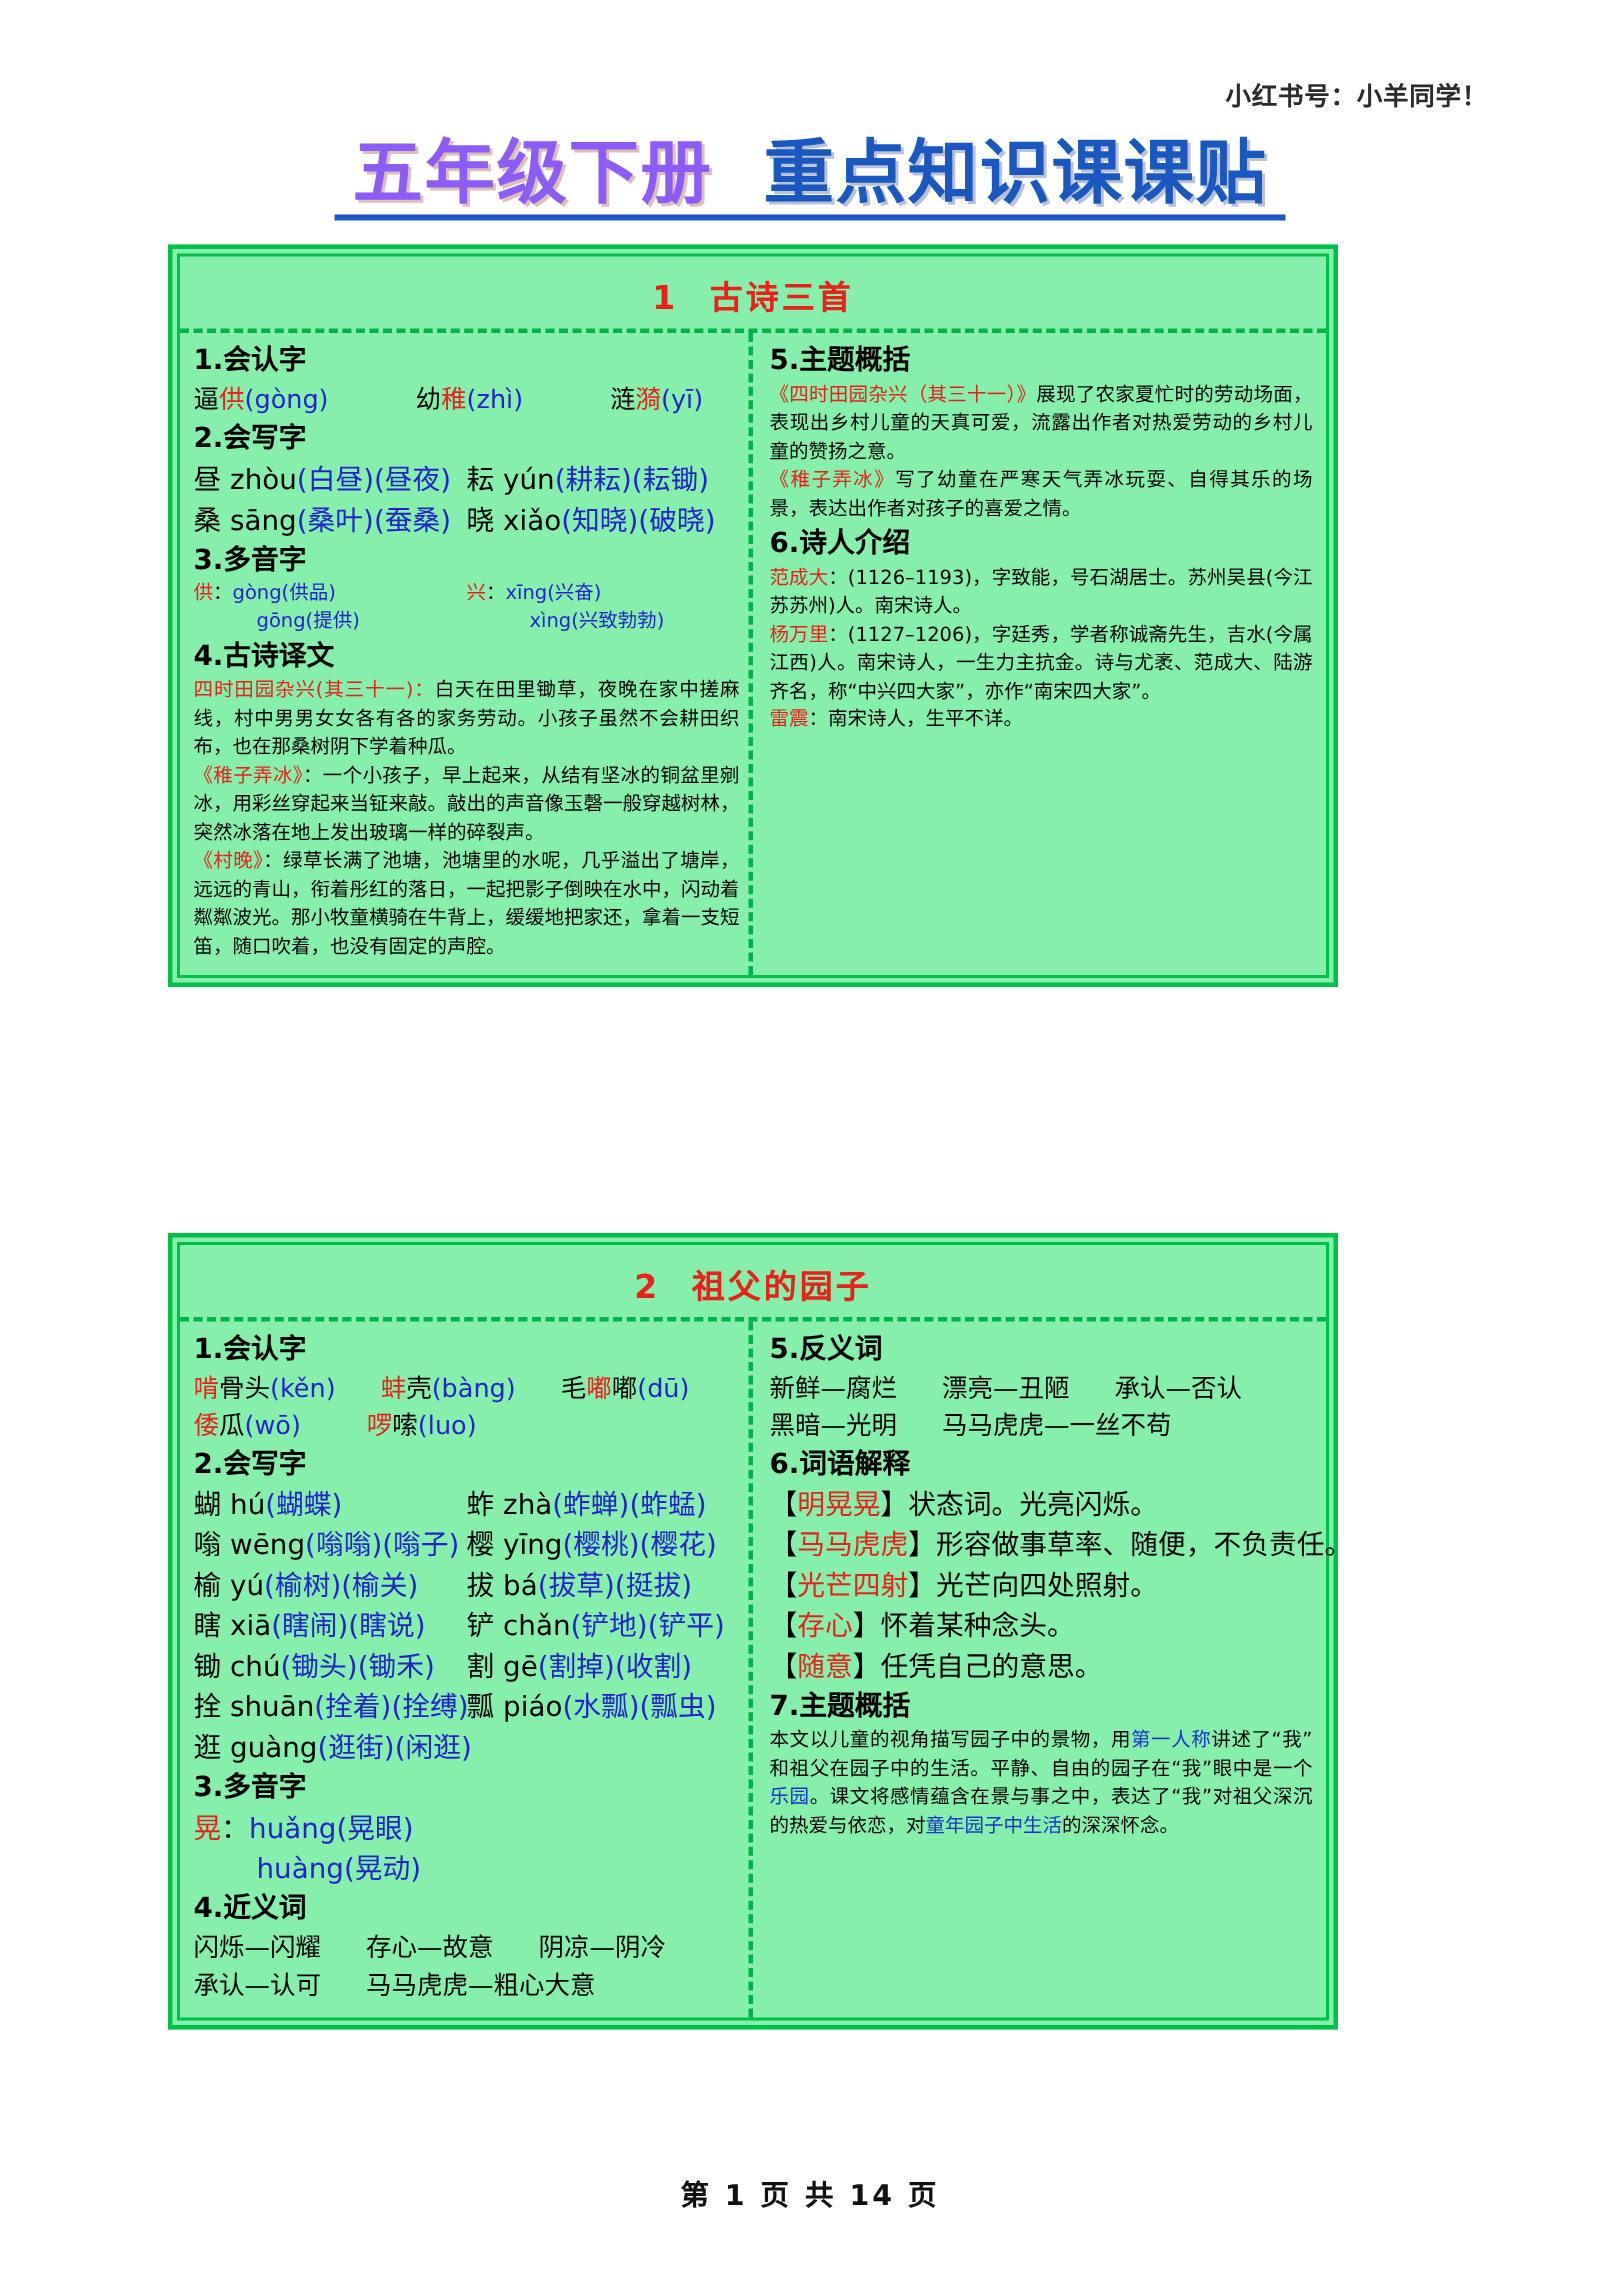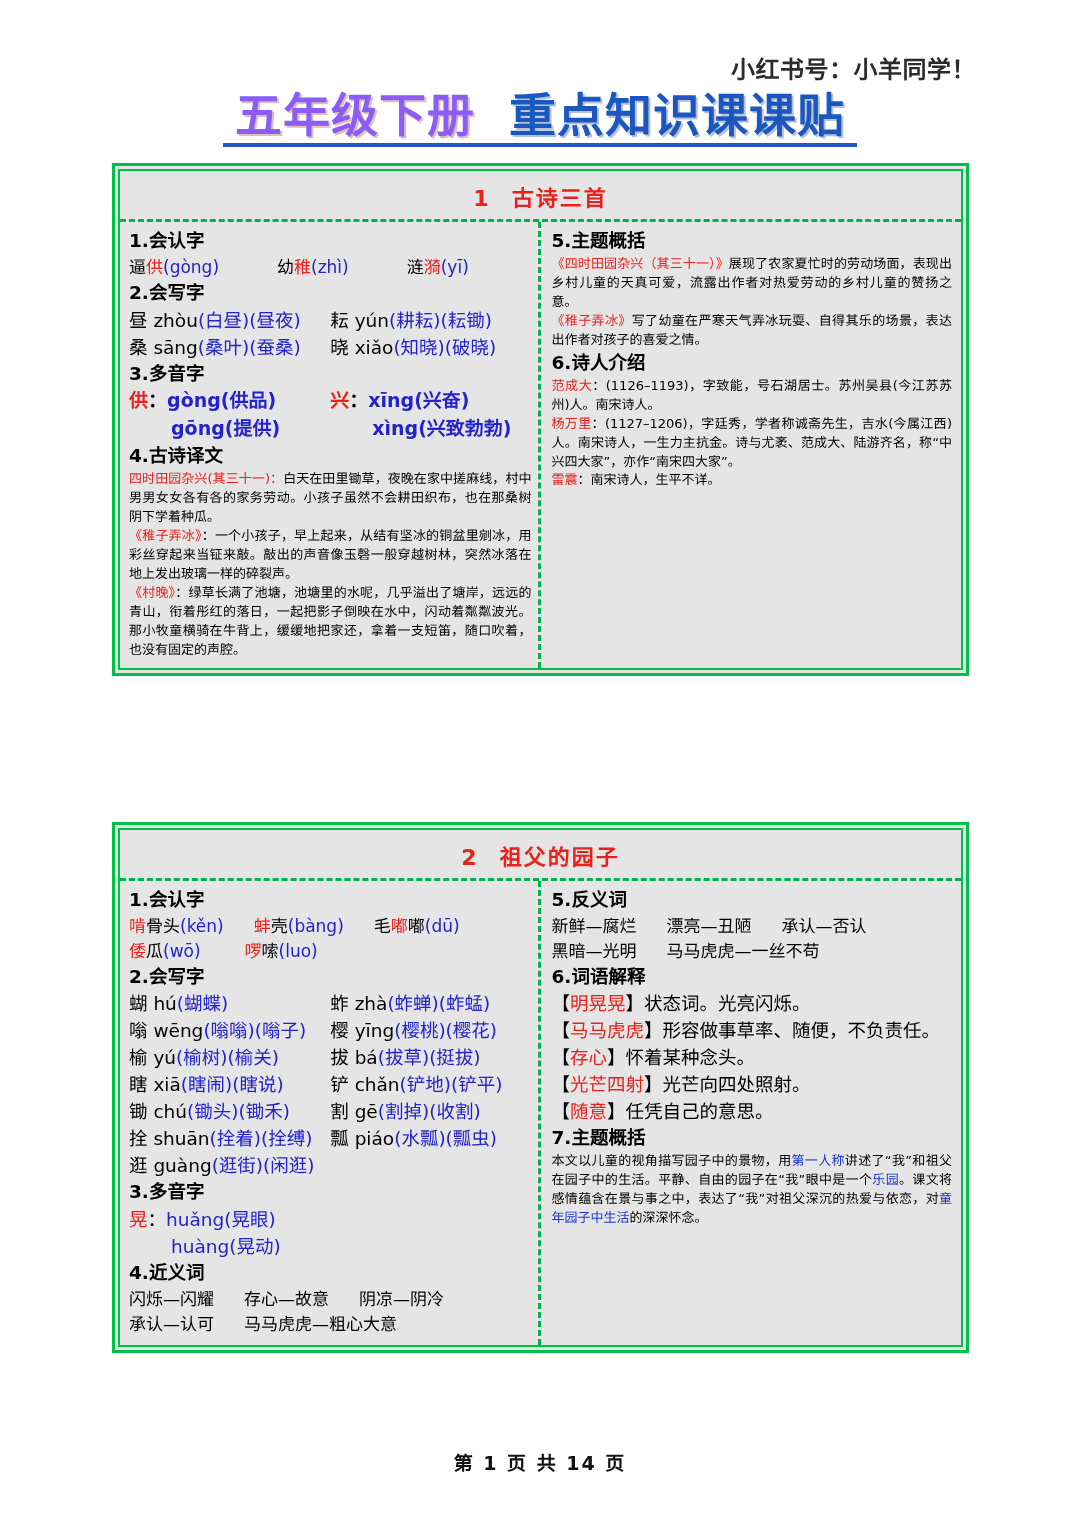--- a/index.html
+++ b/index.html
@@ -13,22 +13,22 @@
     font-family: "DejaVu Sans", "Liberation Sans", sans-serif;
     color: #000000;
     position: relative;
     overflow: hidden;
   }
 
   
   .watermark {
     position: absolute;
     top: 50px;
-    right: 104px;
-    font-size: 24px;
+    right: 88px;
+    font-size: 17px;
     font-weight: 600;
     color: #2b2b2b;
     letter-spacing: 0.5px;
     white-space: nowrap;
   }
 
   
   .title-wrap {
     position: absolute;
     top: 92px;
@@ -58,24 +58,24 @@
     color: #1a58c0;
     letter-spacing: 1px;
     text-shadow: 2px 2px 0 rgba(20,50,120,0.30);
     font-family: "DejaVu Sans", "Liberation Sans", sans-serif;
   }
 
   
   .lesson {
     position: absolute;
     left: 112px;
-    width: 857px;
+    width: 780px;
     box-sizing: border-box;
     border: 3px solid #00c04a;
-    background: #e5e5e5;
+    background: #86efac;
     padding: 3px;
   }
   .lesson-inner {
     border: 2px solid #00c04a;
     box-sizing: border-box;
     width: 100%;
     height: 100%;
     padding: 0;
   }
   .lesson-header {
@@ -156,21 +156,21 @@
     font-size: 17px;
     line-height: 1.46;
     white-space: nowrap;
   }
   .row3 > .c { flex: 0 0 auto; }
   .sp-a { width: 58px; display: inline-block; }
   .sp-b { width: 44px; display: inline-block; }
   .sp-c { width: 30px; display: inline-block; }
   .indent { display: inline-block; width: 42px; }
 
-  .dy-row { display: flex; font-size: 19px; line-height: 1.46; white-space: nowrap; font-weight: bold; }
+  .dy-row { display: flex; font-size: 13px; line-height: 1.46; white-space: nowrap; }
   .dy-col { width: 50%; box-sizing: border-box; }
 
   
   .footer {
     position: absolute;
     left: 0;
     top: 1448px;
     width: 1080px;
     text-align: center;
     font-size: 19px;
@@ -329,22 +329,22 @@
         </div>
         <div class="row3">
           <span class="c">黑暗—光明</span>
             <span class="sp-c"></span>
           <span class="c">马马虎虎—一丝不苟</span>
         </div>
 
         <div class="sec-head">6.词语解释</div>
         <div class="line"><span>【</span><span class="red">明晃晃</span><span>】</span><span>状态词。光亮闪烁。</span></div>
         <div class="line"><span>【</span><span class="red">马马虎虎</span><span>】</span><span>形容做事草率、随便，不负责任。</span></div>
+        <div class="line"><span>【</span><span class="red">光芒四射</span><span>】</span><span>光芒向四处照射。</span></div>
         <div class="line"><span>【</span><span class="red">存心</span><span>】</span><span>怀着某种念头。</span></div>
-        <div class="line"><span>【</span><span class="red">光芒四射</span><span>】</span><span>光芒向四处照射。</span></div>
         <div class="line"><span>【</span><span class="red">随意</span><span>】</span><span>任凭自己的意思。</span></div>
 
         <div class="sec-head">7.主题概括</div>
         <div class="para"><span>本文以儿童的视角描写园子中的景物，用</span><span class="bluew">第一人称</span><span>讲述了“我”和祖父在园子中的生活。平静、自由的园子在“我”眼中是一个</span><span class="bluew">乐园</span><span>。课文将感情蕴含在景与事之中，表达了“我”对祖父深沉的热爱与依恋，对</span><span class="bluew">童年园子中生活</span><span>的深深怀念。</span></div>
       </div>
     </div>
   </div>
 </div>
 
 <div class="footer">第 1 页 共 14 页</div>

